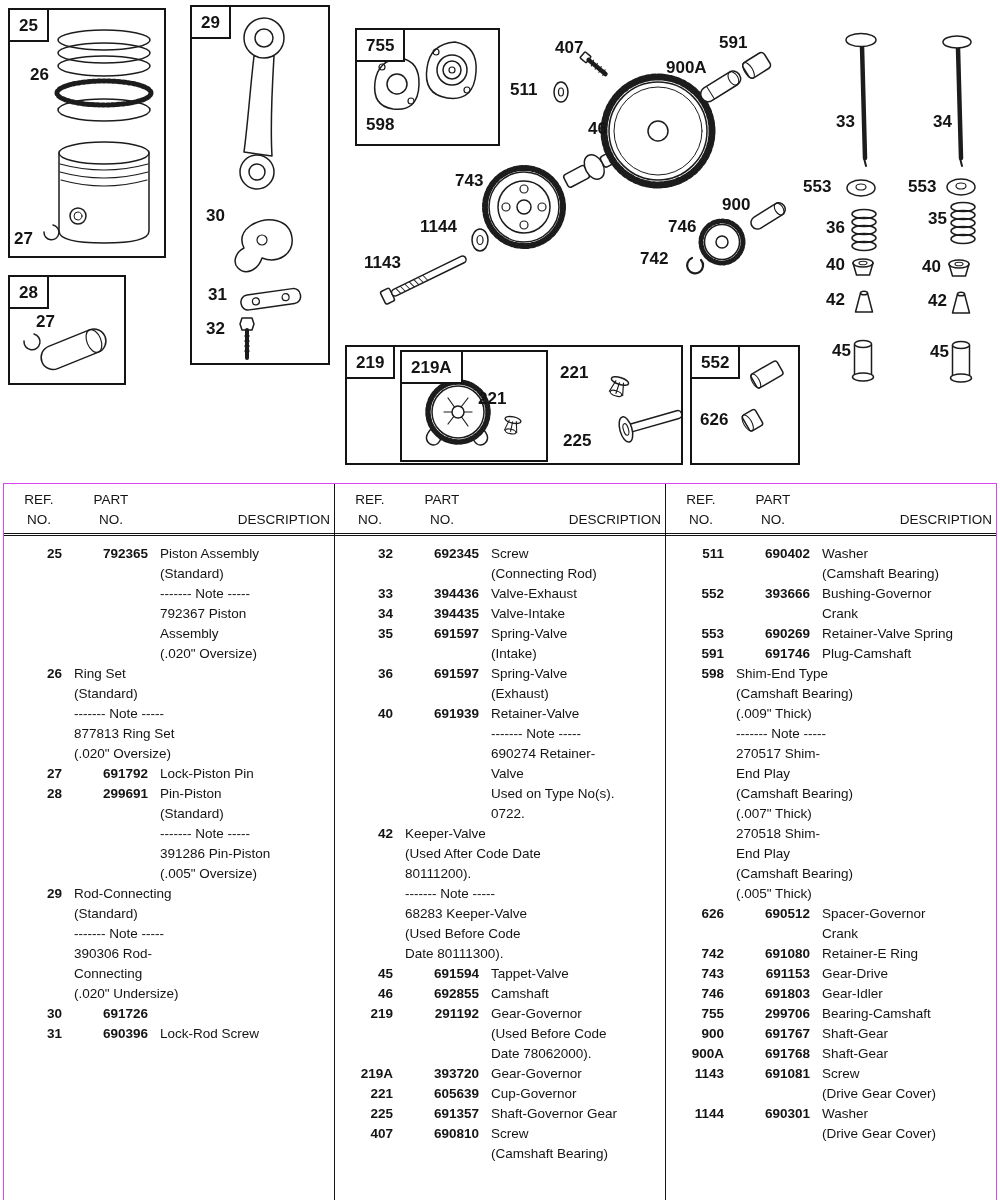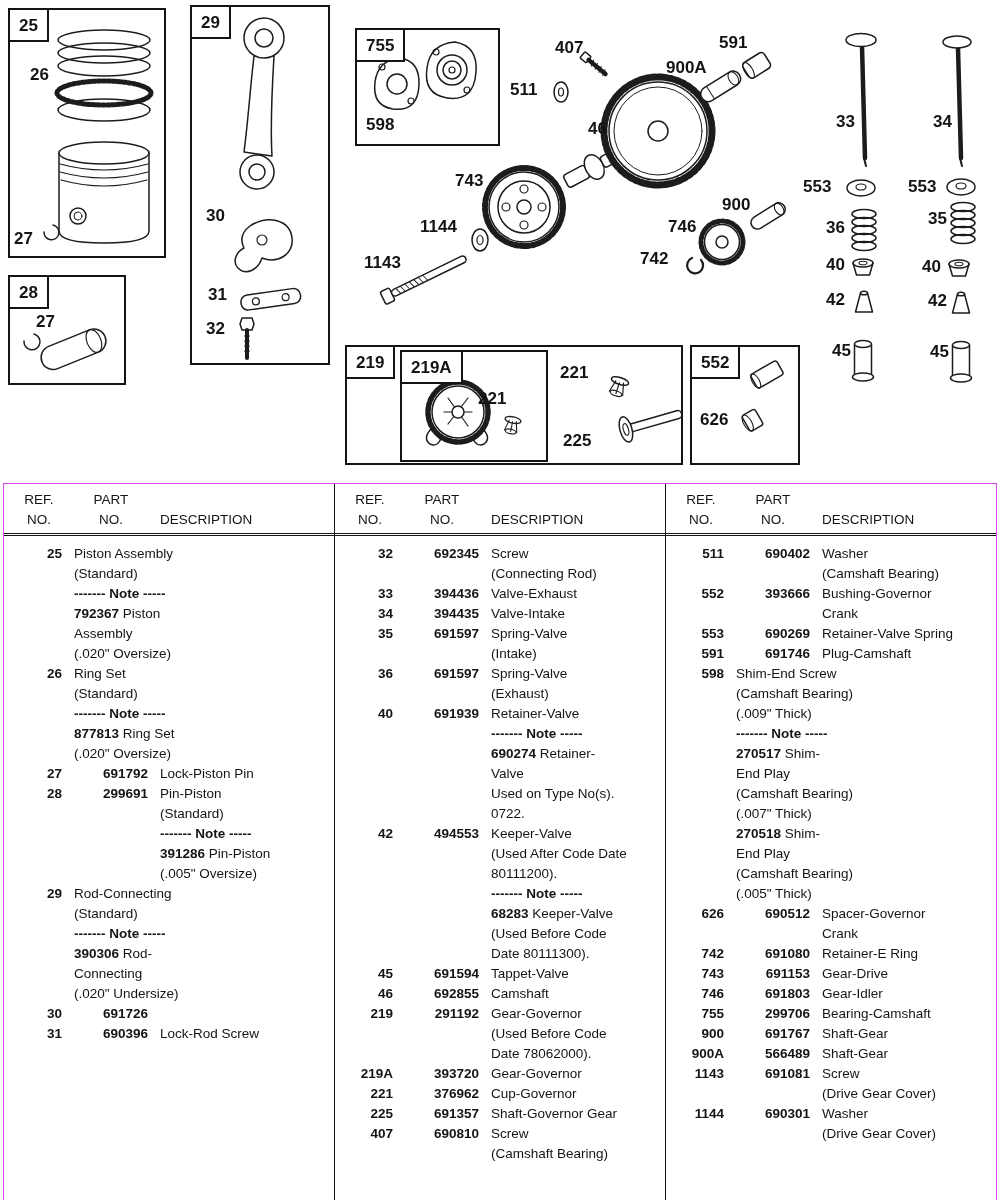--- a/index.html
+++ b/index.html
@@ -24,28 +24,28 @@
   }
   .parts-column { flex: 1 1 0; min-width: 0; }
   .parts-column + .parts-column { border-left: 1px solid #141414; }
 
   .col-head {
     display: grid; grid-template-columns: 46px 74px 1fr; column-gap: 12px;
     padding: 6px 4px 4px 12px; border-bottom: 3px double #141414;
     font-size: 13.5px; line-height: 1.45;
   }
   .h-ref, .h-part { text-align: center; }
-  .h-desc { align-self: end; text-align: left; }
+  .h-desc { align-self: end; text-align: right; }
 
   .col-body { padding: 8px 4px 0 12px; font-size: 13.5px; line-height: 20px; }
   .part-row { display: grid; grid-template-columns: 46px 74px 1fr; column-gap: 12px; }
   .c-ref, .c-part { text-align: right; font-weight: bold; white-space: nowrap; }
   .c-desc { min-width: 0; }
   .desc-line { white-space: nowrap; }
-  .desc-line b { font-weight: bold; }
+  .desc-line b { font-weight: normal; }
 </style>
 </head>
 <body>
 
 <div class="diagram">
   <svg width="1000" height="483" viewBox="0 0 1000 483">
     <g stroke="#1c1c1c" stroke-width="1.5" fill="#fff" stroke-linecap="round" stroke-linejoin="round">
 
       <g fill="none">
         <ellipse cx="104" cy="40" rx="46" ry="10"></ellipse>
@@ -360,20 +360,21 @@
         </div>
         <div class="h-part">
           <div>PART</div>
           <div>NO.</div>
         </div>
         <div class="h-desc">DESCRIPTION</div>
       </div>
       <div class="col-body">
         <div class="part-row">
           <div class="c-ref">25</div>
+          <div class="c-part">792365</div>
           <div class="c-desc">
             <div class="desc-line"><span>Piston Assembly</span></div>
             <div class="desc-line"><span>(Standard)</span></div>
             <div class="desc-line"><b>------- Note -----</b></div>
             <div class="desc-line"><b>792367</b><span> Piston</span></div>
             <div class="desc-line"><span>Assembly</span></div>
             <div class="desc-line"><span>(.020" Oversize)</span></div>
           </div>
         </div>
         <div class="part-row">
@@ -486,21 +487,20 @@
             <div class="desc-line"><span>Retainer-Valve</span></div>
             <div class="desc-line"><b>------- Note -----</b></div>
             <div class="desc-line"><b>690274</b><span> Retainer-</span></div>
             <div class="desc-line"><span>Valve</span></div>
             <div class="desc-line"><span>Used on Type No(s).</span></div>
             <div class="desc-line"><span>0722.</span></div>
           </div>
         </div>
         <div class="part-row">
           <div class="c-ref">42</div>
-          <div class="c-part">494553</div>
           <div class="c-desc">
             <div class="desc-line"><span>Keeper-Valve</span></div>
             <div class="desc-line"><span>(Used After Code Date</span></div>
             <div class="desc-line"><span>80111200).</span></div>
             <div class="desc-line"><b>------- Note -----</b></div>
             <div class="desc-line"><b>68283</b><span> Keeper-Valve</span></div>
             <div class="desc-line"><span>(Used Before Code</span></div>
             <div class="desc-line"><span>Date 80111300).</span></div>
           </div>
         </div>
@@ -529,21 +529,21 @@
         </div>
         <div class="part-row">
           <div class="c-ref">219A</div>
           <div class="c-part">393720</div>
           <div class="c-desc">
             <div class="desc-line"><span>Gear-Governor</span></div>
           </div>
         </div>
         <div class="part-row">
           <div class="c-ref">221</div>
-          <div class="c-part">376962</div>
+          <div class="c-part">605639</div>
           <div class="c-desc">
             <div class="desc-line"><span>Cup-Governor</span></div>
           </div>
         </div>
         <div class="part-row">
           <div class="c-ref">225</div>
           <div class="c-part">691357</div>
           <div class="c-desc">
             <div class="desc-line"><span>Shaft-Governor Gear</span></div>
           </div>
@@ -597,21 +597,21 @@
         <div class="part-row">
           <div class="c-ref">591</div>
           <div class="c-part">691746</div>
           <div class="c-desc">
             <div class="desc-line"><span>Plug-Camshaft</span></div>
           </div>
         </div>
         <div class="part-row">
           <div class="c-ref">598</div>
           <div class="c-desc">
-            <div class="desc-line"><span>Shim-End Screw</span></div>
+            <div class="desc-line"><span>Shim-End Type</span></div>
             <div class="desc-line"><span>(Camshaft Bearing)</span></div>
             <div class="desc-line"><span>(.009" Thick)</span></div>
             <div class="desc-line"><b>------- Note -----</b></div>
             <div class="desc-line"><b>270517</b><span> Shim-</span></div>
             <div class="desc-line"><span>End Play</span></div>
             <div class="desc-line"><span>(Camshaft Bearing)</span></div>
             <div class="desc-line"><span>(.007" Thick)</span></div>
             <div class="desc-line"><b>270518</b><span> Shim-</span></div>
             <div class="desc-line"><span>End Play</span></div>
             <div class="desc-line"><span>(Camshaft Bearing)</span></div>
@@ -656,21 +656,21 @@
         </div>
         <div class="part-row">
           <div class="c-ref">900</div>
           <div class="c-part">691767</div>
           <div class="c-desc">
             <div class="desc-line"><span>Shaft-Gear</span></div>
           </div>
         </div>
         <div class="part-row">
           <div class="c-ref">900A</div>
-          <div class="c-part">566489</div>
+          <div class="c-part">691768</div>
           <div class="c-desc">
             <div class="desc-line"><span>Shaft-Gear</span></div>
           </div>
         </div>
         <div class="part-row">
           <div class="c-ref">1143</div>
           <div class="c-part">691081</div>
           <div class="c-desc">
             <div class="desc-line"><span>Screw</span></div>
             <div class="desc-line"><span>(Drive Gear Cover)</span></div>

